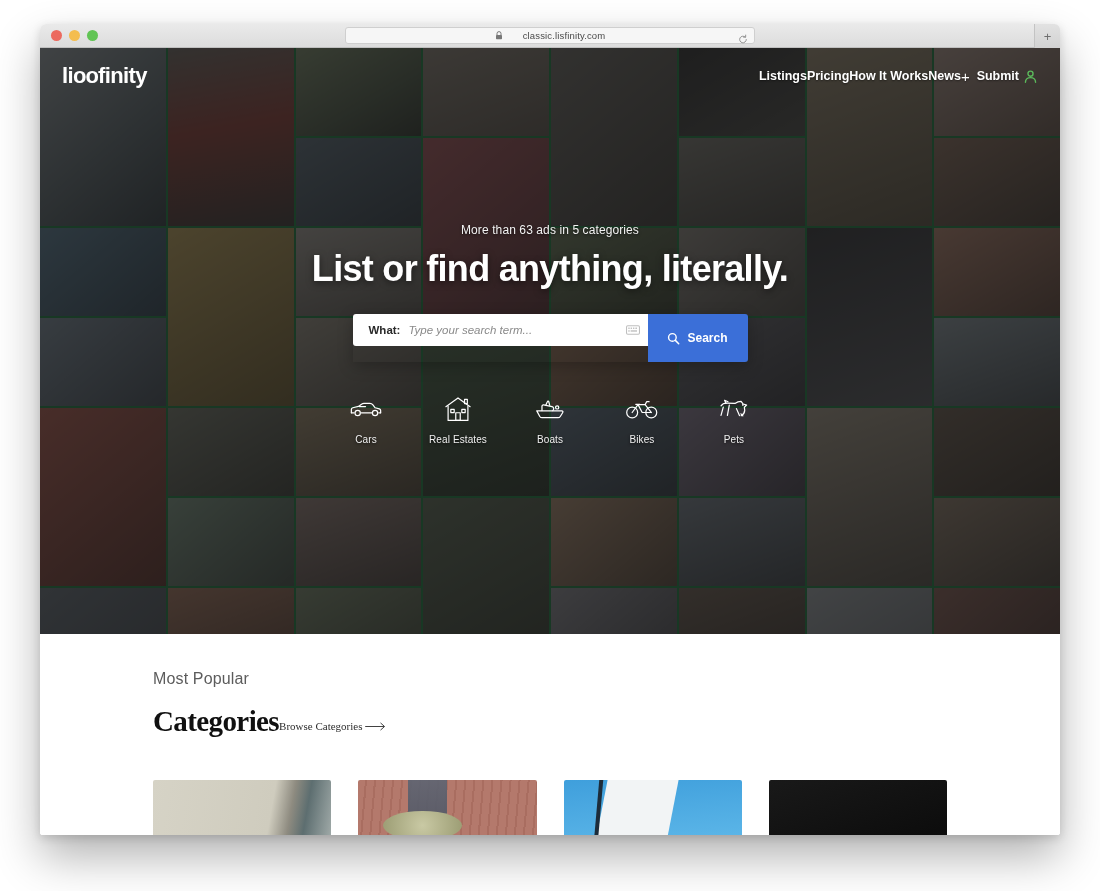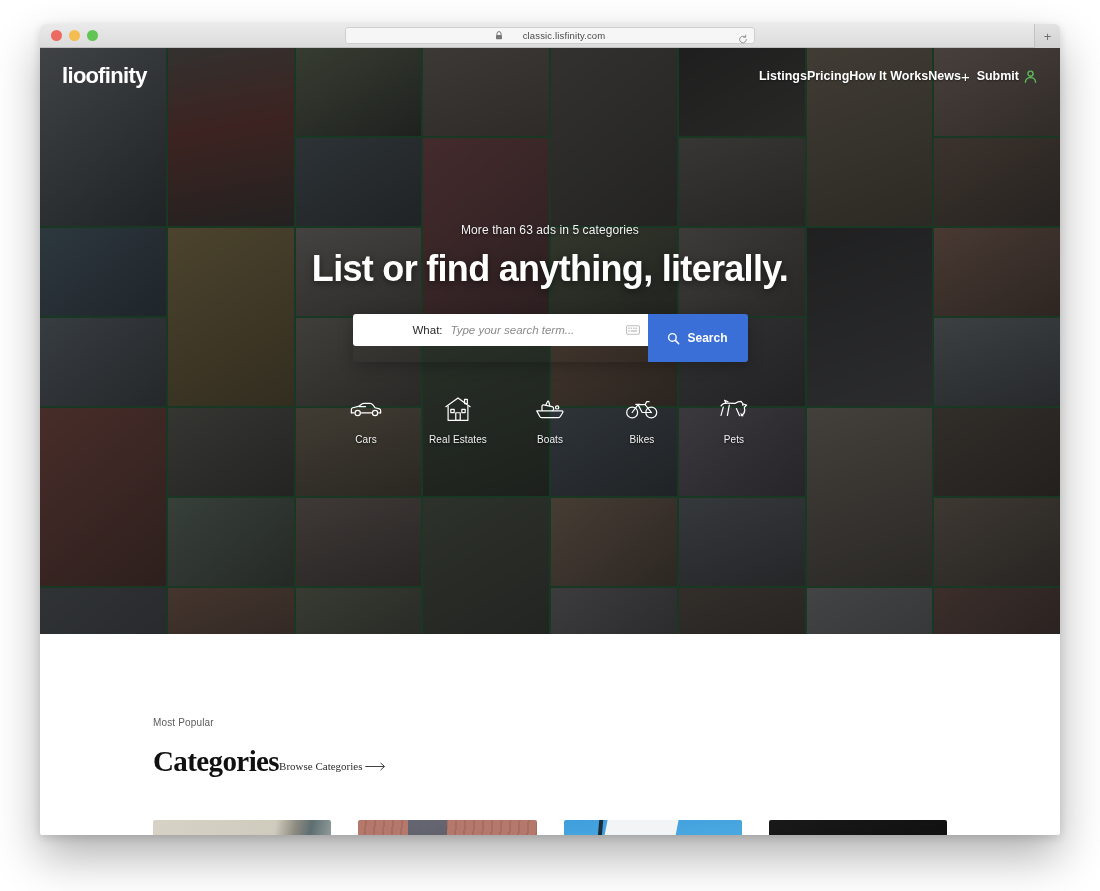--- a/index.html
+++ b/index.html
@@ -149,21 +149,21 @@
     box-shadow: 0 4px 14px rgba(0,0,0,.25);
   }
   .search-field {
     width: 295px; height: 32px;
     background: #fff;
     border-radius: 3px 0 0 3px;
     display: flex; align-items: center;
     padding: 0 8px 0 16px;
     gap: 8px;
   }
-  .search-label { font-size: 11.5px; font-weight: normal; color: #2a2a2a; margin-left: 44px; }
+  .search-label { font-size: 11.5px; font-weight: bold; color: #2a2a2a; }
   .search-input {
     flex: 1; border: 0; outline: 0;
     font-family: "Liberation Sans", sans-serif;
     font-size: 11.5px; font-style: italic; color: #4a4a4a;
     background: transparent;
   }
   .search-input::placeholder { color: #8a8a8a; font-style: italic; }
   .kbd-icon { opacity: .55; display: flex; }
   .search-button {
     width: 100px; height: 48px;
@@ -188,22 +188,22 @@
   .cat-ico { height: 28px; display: flex; align-items: center; justify-content: center; }
   .cat-label {
     color: #f0f0f0; font-size: 10px; letter-spacing: .1px;
     text-shadow: 0 1px 3px rgba(0,0,0,.7);
     white-space: nowrap;
   }
 
   
   .content { position: relative; background: #fff; padding: 0 113px; }
   .sec-eyebrow {
-    padding-top: 83px;
-    font-size: 10px; color: #5c5c5c; letter-spacing: .15px;
+    padding-top: 36px;
+    font-size: 16px; color: #5c5c5c; letter-spacing: .15px;
   }
   .sec-headrow {
     display: flex; align-items: flex-end; justify-content: flex-start;
     margin-top: 17px;
     font-family: Liberation Serif, serif;
   }
   .sec-title {
     font-size: 29px; font-weight: bold; color: #101010; letter-spacing: -0.6px;
   }
   .browse-link {

